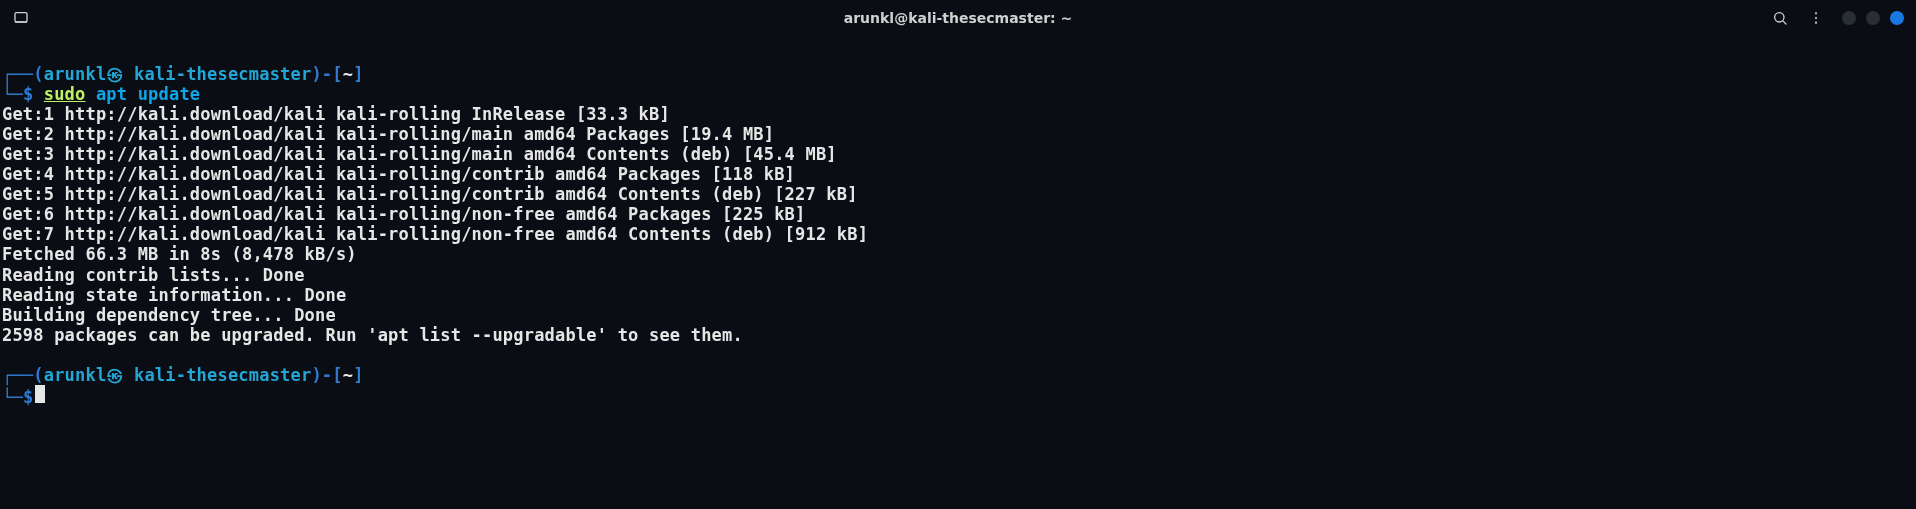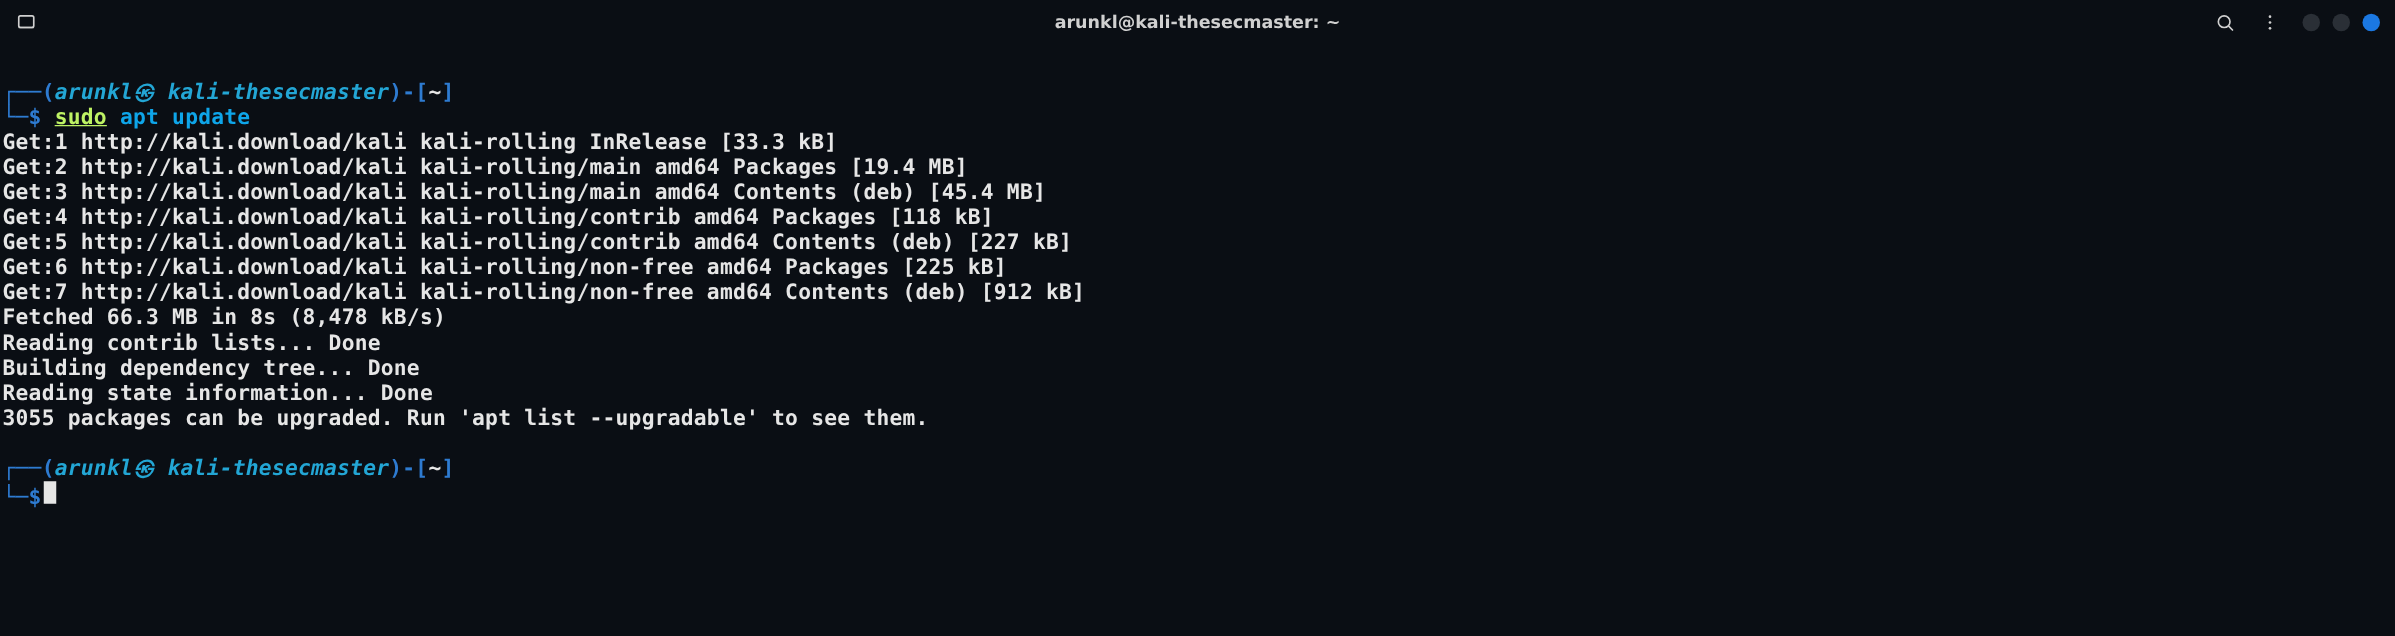--- a/index.html
+++ b/index.html
@@ -59,21 +59,21 @@
     cursor: pointer;
     color: #d0d0d0;
   }
   .terminal {
     padding: 8px 2px 2px 2px;
     letter-spacing: 0.2px;
     font-weight: 600;
   }
   .line { white-space: pre; }
   .blank { height: 1.18em; }
-  .cyan { color: #23a6d5; font-weight: 700; font-style: italic; }
+  .cyan { color: #23a6d5; font-weight: 700; }
   .white { color: #e6e6e6; }
   .cmd { color: #bef264; text-decoration: underline; }
   .cmd2 { color: #0ea5e9; }
   .dollar { color: #2e7bd1; font-weight: 700; }
   .cursor {
     display: inline-block;
     width: 10px;
     height: 18px;
     background: #e6e6e6;
     vertical-align: -2px;
@@ -129,23 +129,23 @@
   <div id="output">
       <div class="line white">Get:1 http://kali.download/kali kali-rolling InRelease [33.3 kB]</div>
       <div class="line white">Get:2 http://kali.download/kali kali-rolling/main amd64 Packages [19.4 MB]</div>
       <div class="line white">Get:3 http://kali.download/kali kali-rolling/main amd64 Contents (deb) [45.4 MB]</div>
       <div class="line white">Get:4 http://kali.download/kali kali-rolling/contrib amd64 Packages [118 kB]</div>
       <div class="line white">Get:5 http://kali.download/kali kali-rolling/contrib amd64 Contents (deb) [227 kB]</div>
       <div class="line white">Get:6 http://kali.download/kali kali-rolling/non-free amd64 Packages [225 kB]</div>
       <div class="line white">Get:7 http://kali.download/kali kali-rolling/non-free amd64 Contents (deb) [912 kB]</div>
       <div class="line white">Fetched 66.3 MB in 8s (8,478 kB/s)</div>
       <div class="line white">Reading contrib lists... Done</div>
+      <div class="line white">Reading state information... Done</div>
       <div class="line white">Building dependency tree... Done</div>
-      <div class="line white">Reading state information... Done</div>
-      <div class="line white">3055 packages can be upgraded. Run 'apt list --upgradable' to see them.</div>
+      <div class="line white">2598 packages can be upgraded. Run 'apt list --upgradable' to see them.</div>
     </div>
 
   <div class="blank"></div>
 
   <div class="line pline">
     <span class="box-drawing">┌──(</span><span class="cyan">arunkl</span><span class="cyan">㉿</span><span class="white"> </span><span class="cyan">kali-thesecmaster</span><span class="box-drawing">)-[</span><span class="white">~</span><span class="box-drawing">]</span>
   </div>
 
   <div class="line pline">
     <span class="box-drawing">└─</span><span class="dollar">$</span><span class="cursor"></span>

